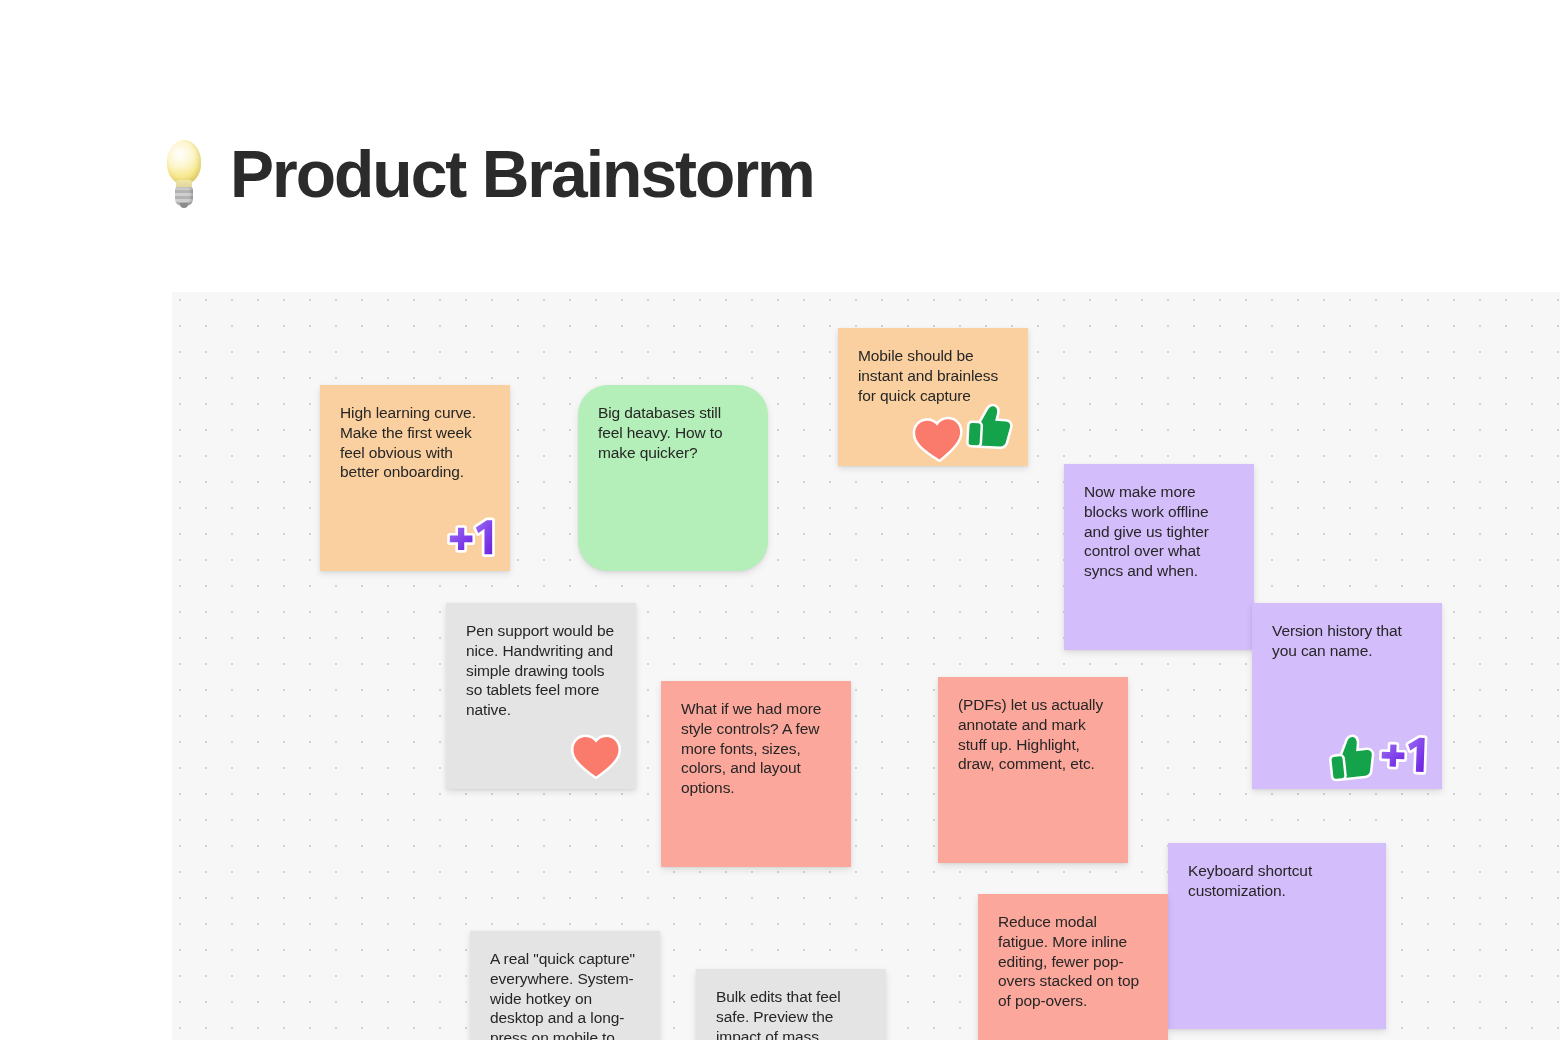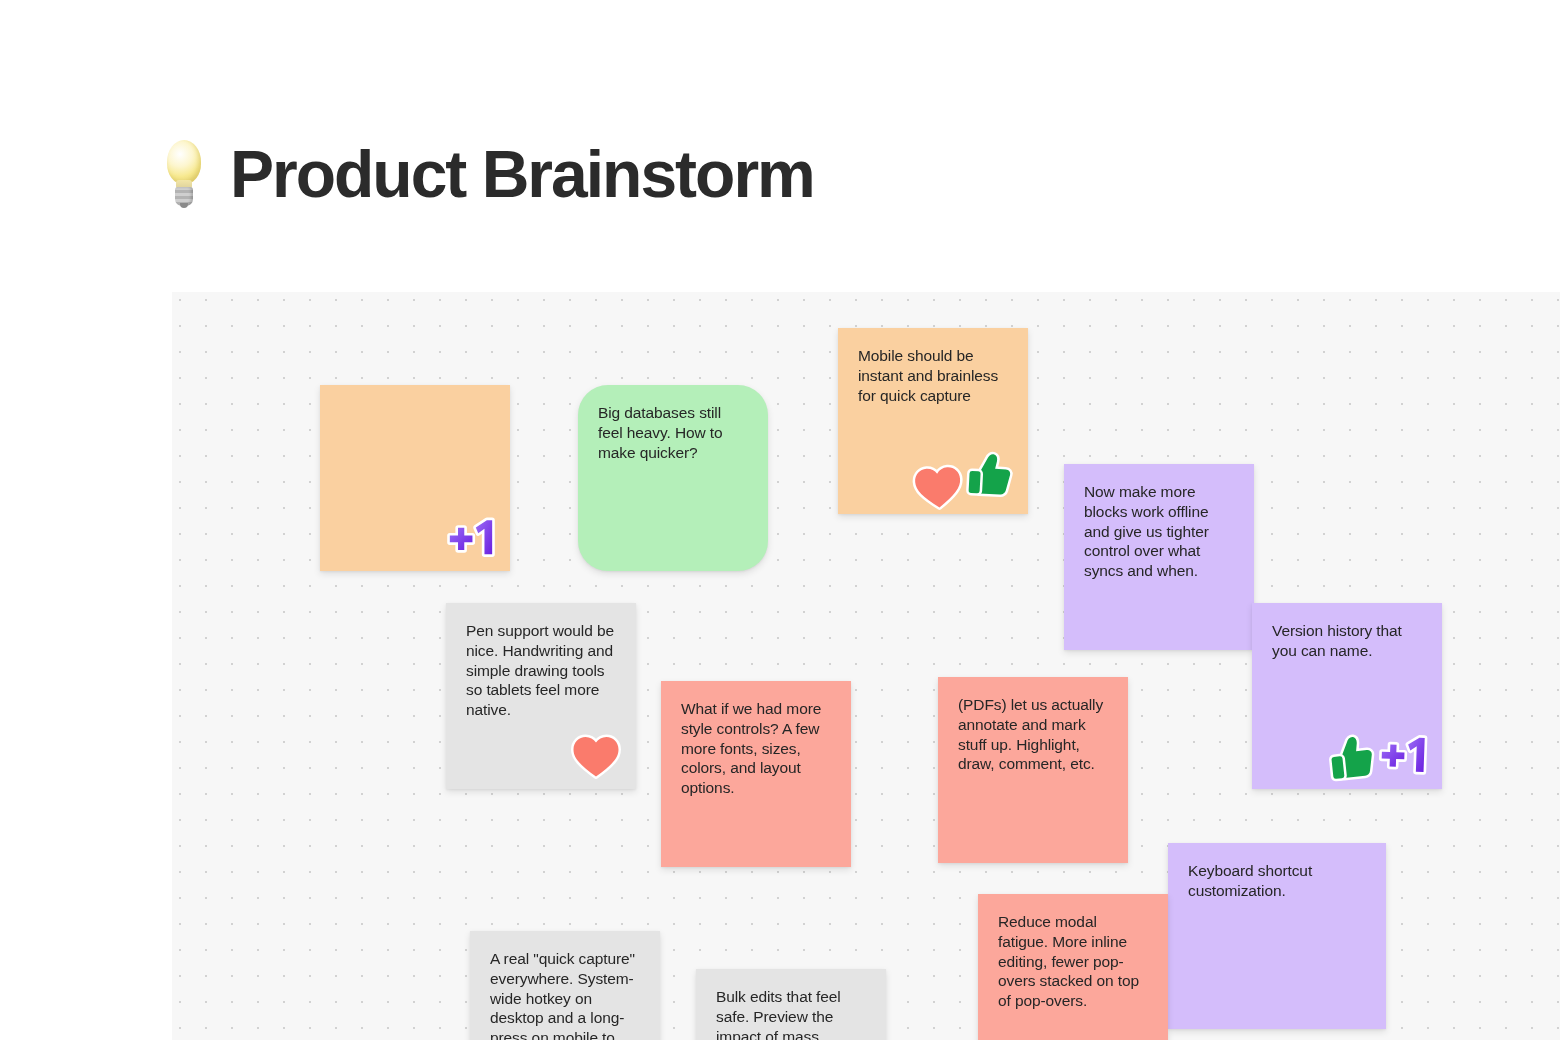--- a/index.html
+++ b/index.html
@@ -150,39 +150,40 @@
       <span class="bulb-glass"></span>
       <span class="bulb-neck"></span>
       <span class="bulb-base"></span>
       <span class="bulb-tip"></span>
     </span>
     <h1 class="page-title">Product Brainstorm</h1>
   </div>
 
   <div class="board-canvas" id="board-canvas">
       <div class="note" style="left: 148px; top: 93px; width: 190px; height: 186px; background: rgb(250, 208, 160);">
+        <div class="note-text">High learning curve. Make the first week feel obvious with better onboarding.</div>
         <div class="reactions">
           <svg viewBox="0 0 52 48" class="sticker plusone">
             <defs>
               <linearGradient id="p1g" x1="0" y1="0" x2="1" y2="1">
                 <stop offset="0%" stop-color="#9a6bf5"></stop>
                 <stop offset="100%" stop-color="#6b20e0"></stop>
               </linearGradient>
             </defs>
             <g stroke="#ffffff" stroke-width="5.5" stroke-linejoin="round" paint-order="stroke" fill="url(#p1g)">
               <path d="M4 22.5 L12.5 22.5 L12.5 14.5 L19 14.5 L19 22.5 L27.5 22.5 L27.5 29.5 L19 29.5 L19 37.5 L12.5 37.5 L12.5 29.5 L4 29.5 Z"></path>
               <path d="M31 14 L42.5 6.5 L48 6.5 L48 42 L40 42 L40 15.5 L33.5 20 Z"></path>
             </g>
           </svg>
         </div>
       </div>
       <div class="note" style="left: 406px; top: 93px; width: 190px; height: 186px; background: rgb(180, 239, 185); border-radius: 30px;">
         <div class="note-text">Big databases still feel heavy. How to make quicker?</div>
       </div>
-      <div class="note" style="left: 666px; top: 36px; width: 190px; height: 186px; background: rgb(250, 208, 160);">
+      <div class="note" style="left: 666px; top: 36px; width: 190px; height: 138px; background: rgb(250, 208, 160);">
         <div class="note-text">Mobile should be instant and brainless for quick capture</div>
         <div class="reactions pair">
           <svg viewBox="0 0 52 48" class="sticker heart">
             <path d="M26 45.5 C10 34 3.5 27 3.5 18.5 C3.5 11 9 6 15.6 6 C19.9 6 23.6 8.2 26 11.6 C28.4 8.2 32.1 6 36.4 6 C43 6 48.5 11 48.5 18.5 C48.5 27 42 34 26 45.5 Z" fill="#fa7b6c" stroke="#ffffff" stroke-width="5" stroke-linejoin="round" paint-order="stroke"></path>
           </svg>
           <svg viewBox="0 0 48 50" class="sticker thumb">
             <path d="M14 22 L20.5 9 C21.8 5.4 24.5 3.5 27.2 4.3 C29.8 5.1 30.8 7.8 30.2 11.2 L28.8 18.6 L39.5 18.6 C42.6 18.6 44.6 21 44 23.9 L40.6 39.5 C40.1 42.2 37.8 44 35.1 44 L14 44 Z" fill="#14a34a" stroke="#ffffff" stroke-width="5" stroke-linejoin="round" paint-order="stroke"></path>
             <rect x="3.5" y="22" width="11" height="22" rx="2.6" fill="#14a34a" stroke="#ffffff" stroke-width="5" stroke-linejoin="round" paint-order="stroke"></rect>
           </svg>
         </div>

